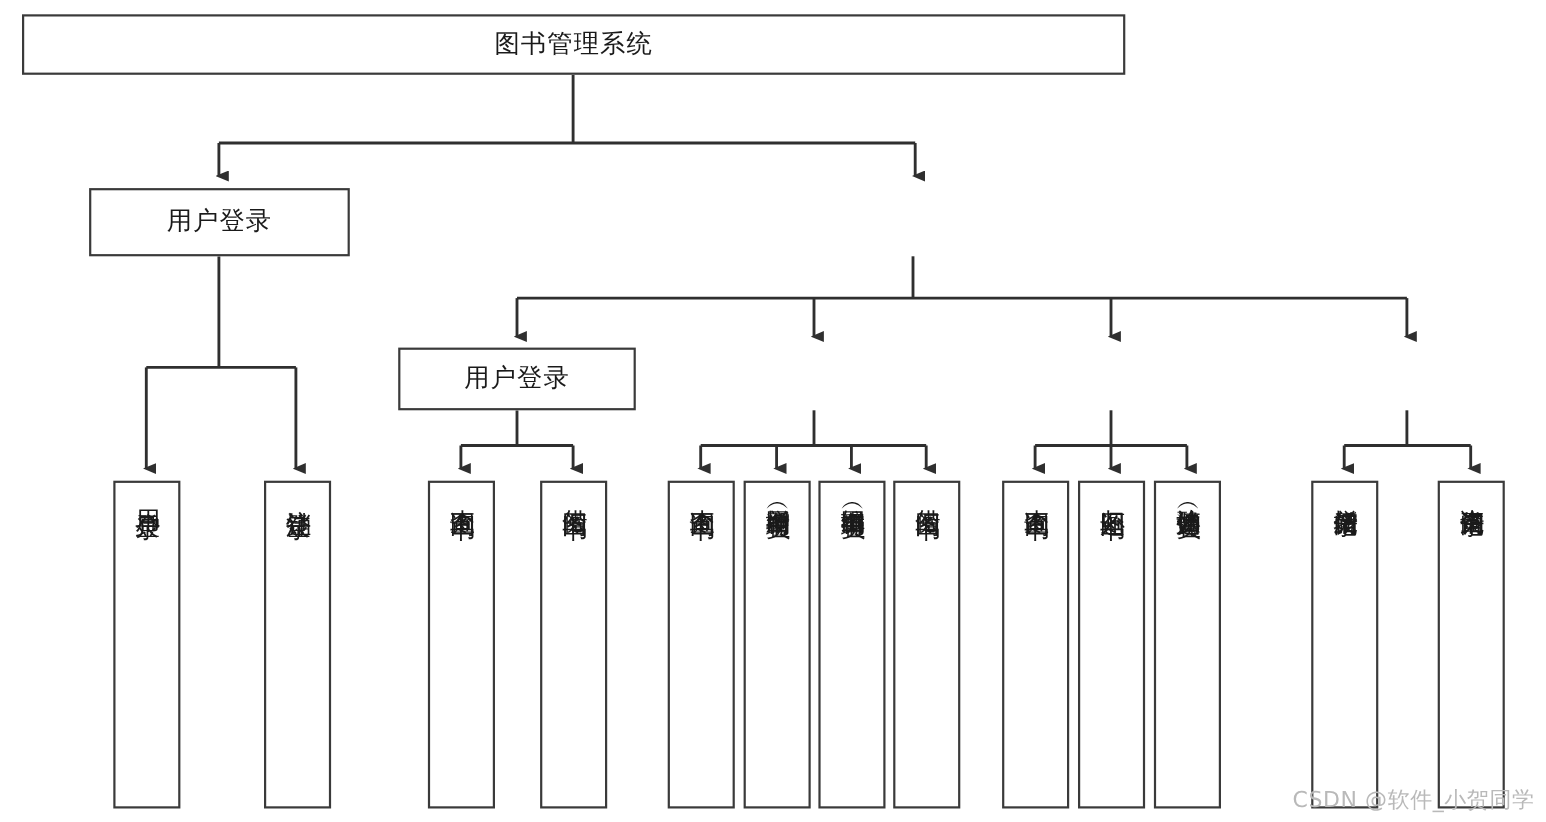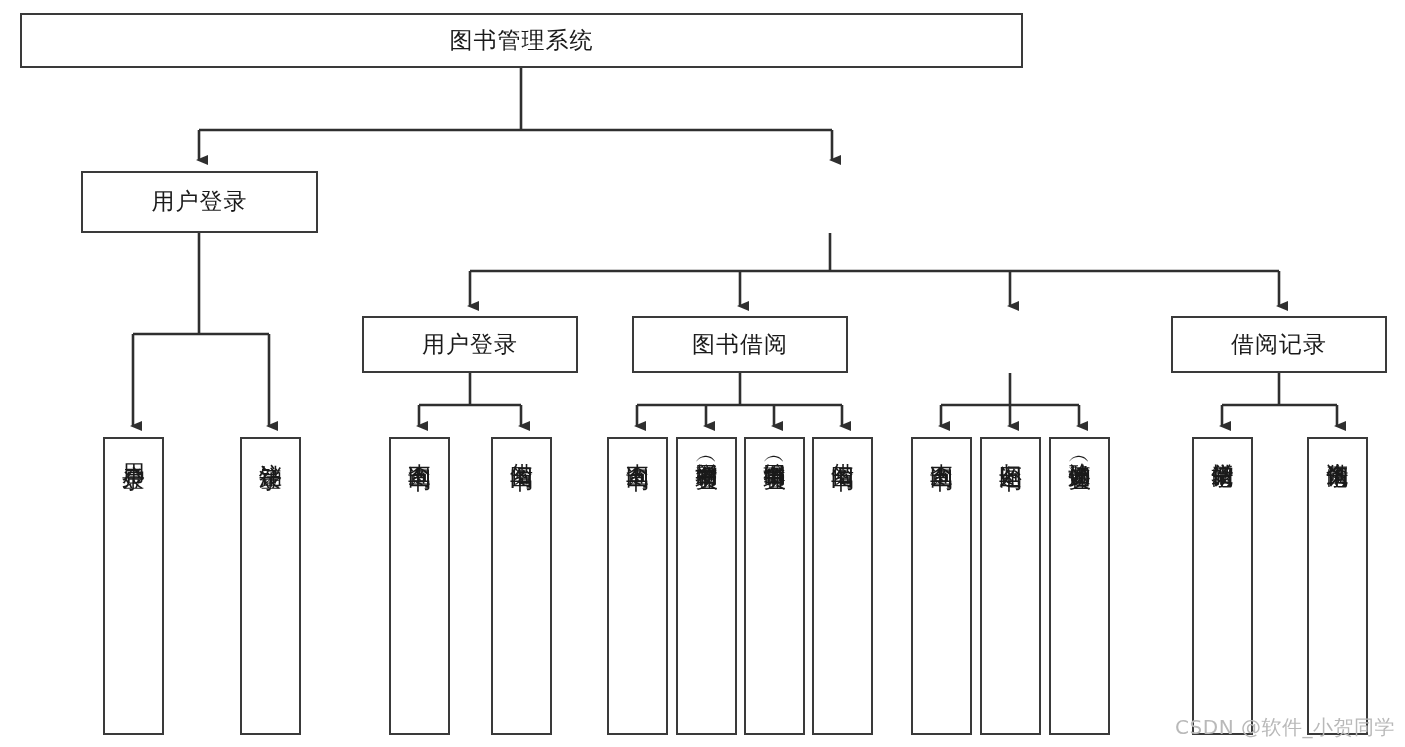--- a/index.html
+++ b/index.html
@@ -129,26 +129,20 @@
     <span>图书管理系统</span>
   </div>
 
   <div class="node horiz" style="left:81px; top:171px; width:237px; height:62px;">
     <span>用户登录</span>
   </div>
 
   <div class="node horiz" style="left:362px; top:316px; width:216px; height:57px;">
     <span>用户登录</span>
   </div>
-  <div class="node horiz" style="left:632px; top:316px; width:216px; height:57px;">
-    <span>图书借阅</span>
-  </div>
-  <div class="node horiz" style="left:1171px; top:316px; width:216px; height:57px;">
-    <span>借阅记录</span>
-  </div>
 
   <div class="node leaf" style="left:103px; top:437px; width:61px; height:298px;">
     <span class="vtext">用户登录</span>
   </div>
   <div class="node leaf" style="left:240px; top:437px; width:61px; height:298px;">
     <span class="vtext">注销登录</span>
   </div>
 
   <div class="node leaf" style="left:389px; top:437px; width:61px; height:298px;">
     <span class="vtext">查询图书</span>

